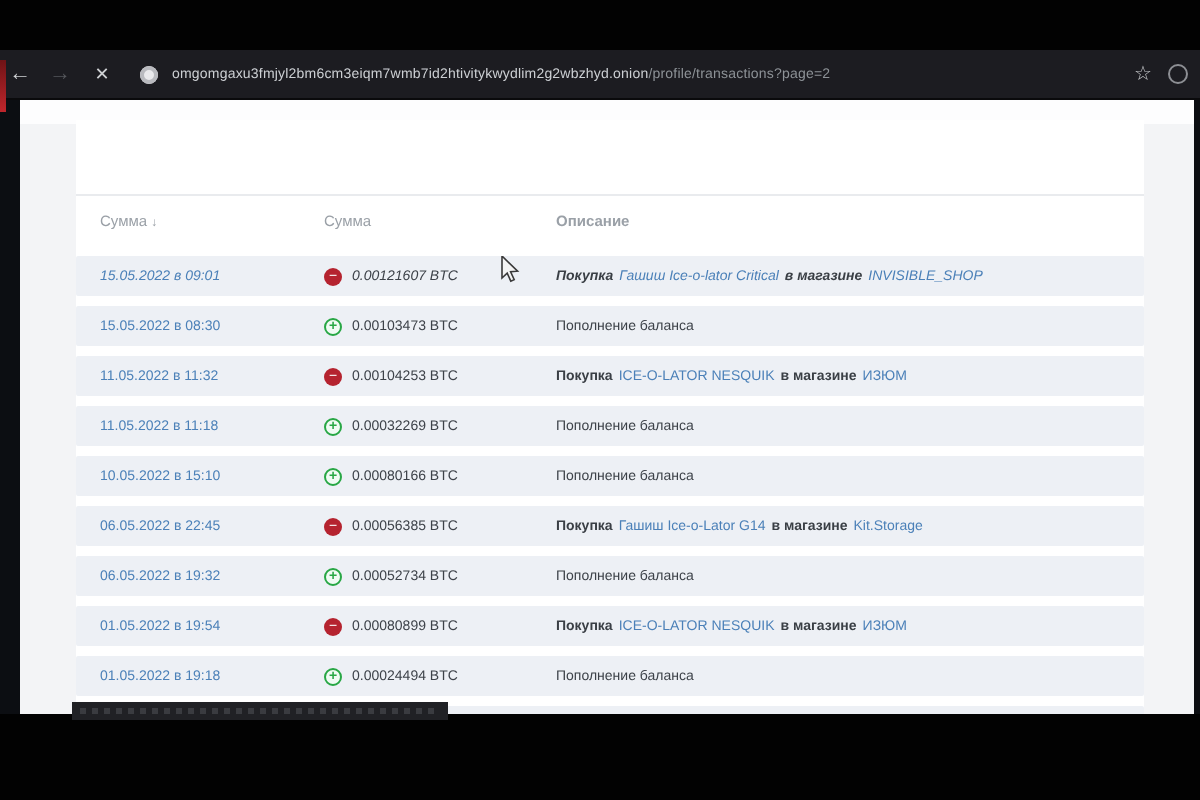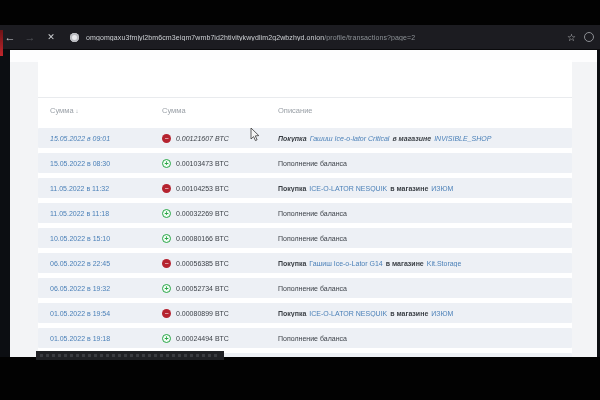--- a/index.html
+++ b/index.html
@@ -51,21 +51,21 @@
     background:#ffffff;
   }
   .card-topline { position:absolute; left:0; top:37px; width:100%; height:1px; background:#e9ebee; }
 
   .thead {
     position:absolute; left:0; top:43px; width:100%; height:14px;
     display:flex; align-items:center; color:#9aa0a7; font-size:7.5px;
   }
   .th-date { width:112px; padding-left:12px; }
   .th-amount { width:116px; }
-  .th-desc { flex:1; }
+  .th-desc { flex:1;font-weight:bold; }
   .sort-arrow { font-size:6px; color:#9aa0a7; margin-left:2px; }
 
   .rows { position:absolute; left:0; top:68px; width:100%; }
   .trow {
     display:flex; align-items:center; height:20px; margin-bottom:5px;
     background:#edf0f5; border-radius:1px; font-size:7px; color:#3d4249;
   }
   .trow.italic { font-style:italic; }
   .cell-date { width:112px; padding-left:12px; color:#4b80b8; text-decoration:none; cursor:pointer; }
   .cell-amount { width:116px; display:flex; align-items:center; }

